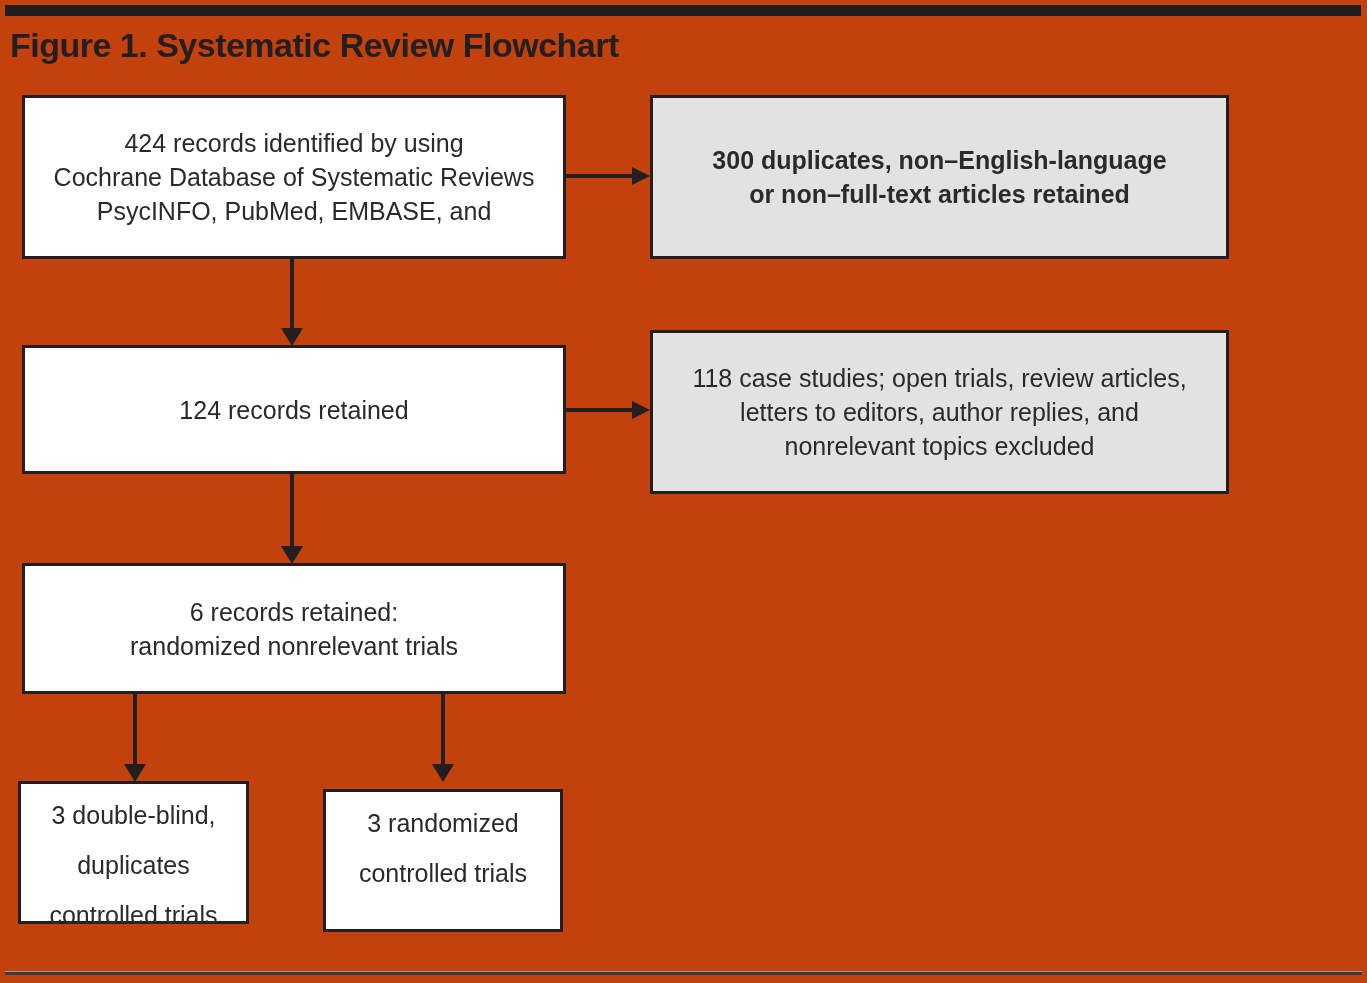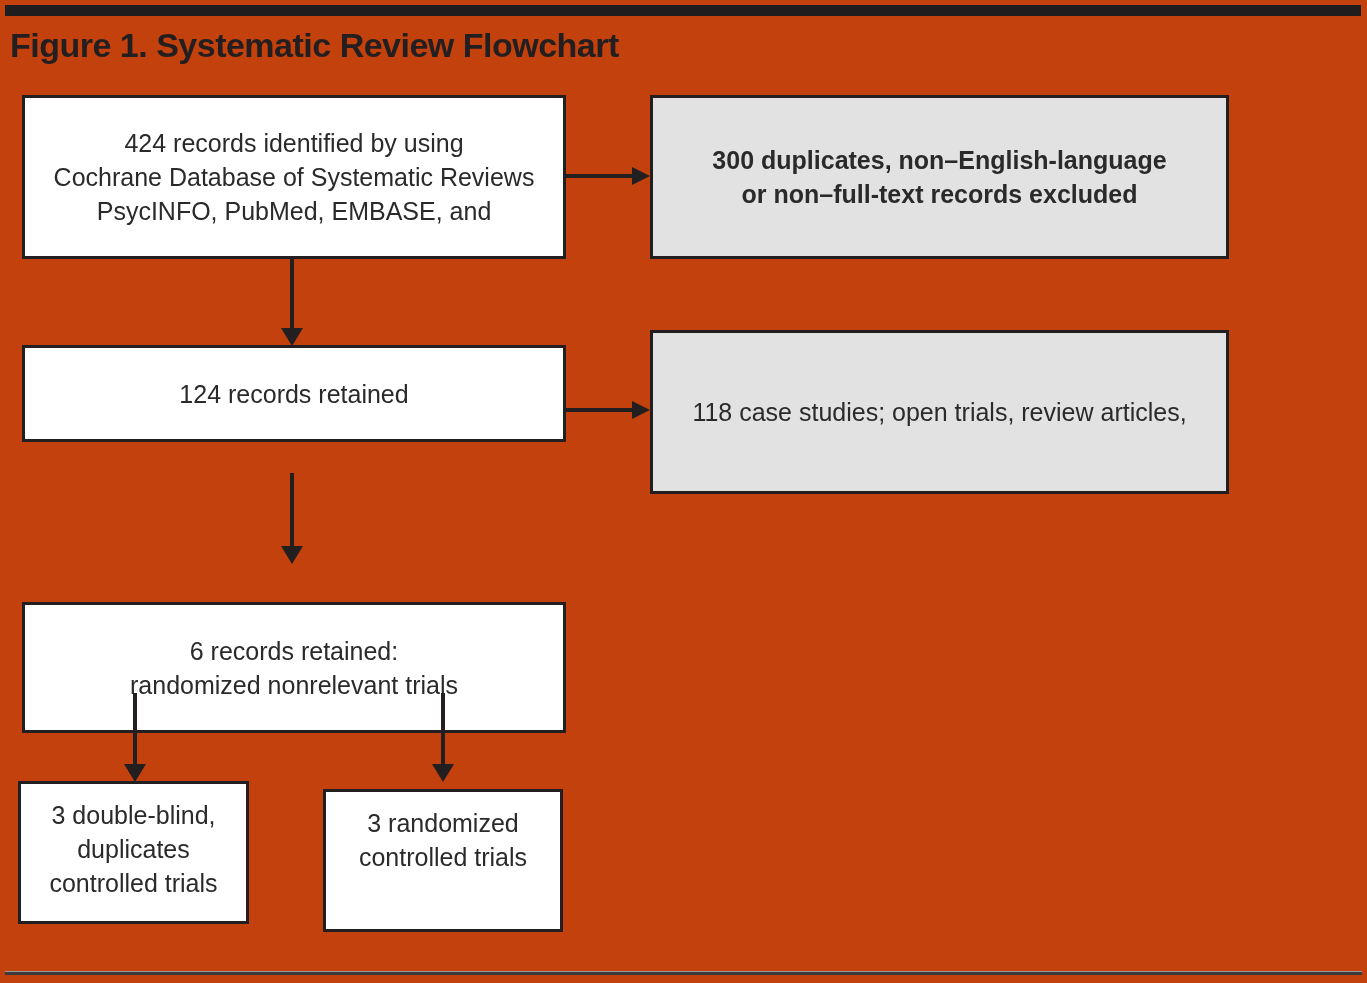--- a/index.html
+++ b/index.html
@@ -43,28 +43,28 @@
     color: #2b2a2a;
     font-size: 25px;
     line-height: 34px;
     text-align: center;
     display: flex;
     flex-direction: column;
     justify-content: center;
     align-items: center;
   }
   .node.gray { background: #e2e2e2; }
-  .node.top-align { justify-content: flex-start; padding-top: 14px; }
+  .node.top-align { justify-content: flex-start; padding-top: 14px; gap: 16px; }
   .node .line { display: block; white-space: nowrap; }
 
   .box-identified   { left: 22px;  top: 95px;  width: 544px; height: 164px; text-align: right; }
   .box-excluded1    { left: 650px; top: 95px;  width: 579px; height: 164px; font-weight: bold; }
-  .box-retained124  { left: 22px;  top: 345px; width: 544px; height: 97px; }
+  .box-retained124  { left: 22px;  top: 345px; width: 544px; height: 129px; }
   .box-excluded2    { left: 650px; top: 330px; width: 579px; height: 164px; }
-  .box-retained6    { left: 22px;  top: 563px; width: 544px; height: 131px; margin-top: 39px; }
+  .box-retained6    { left: 22px;  top: 563px; width: 544px; height: 131px; }
   .box-doubleblind  { left: 18px;  top: 781px; width: 231px; height: 143px; }
   .box-rct          { left: 323px; top: 781px; width: 240px; height: 143px; margin-top: 8px; }
 
   .arrow-h {
     position: absolute;
     height: 4px;
     background: #231f20;
   }
   .arrow-h .head {
     position: absolute;
@@ -121,37 +121,39 @@
     <span class="line">Cochrane Database of Systematic Reviews</span>
     <span class="line">PsycINFO, PubMed, EMBASE, and</span>
   </div>
 
   <div class="arrow-h arrow-identified-right">
     <div class="head"></div>
   </div>
 
   <div class="node gray box-excluded1">
     <span class="line">300 duplicates, non–English-language</span>
-    <span class="line">or non–full-text records excluded</span>
+    <span class="line">or non–full-text articles retained</span>
   </div>
 
   <div class="arrow-v arrow-identified-down">
     <div class="head"></div>
   </div>
 
   <div class="node box-retained124">
     <span class="line">124 records retained</span>
   </div>
 
   <div class="arrow-h arrow-retained124-right">
     <div class="head"></div>
   </div>
 
   <div class="node gray box-excluded2">
     <span class="line">118 case studies; open trials, review articles,</span>
+    <span class="line">letters to editors, author replies, and</span>
+    <span class="line">nonrelevant topics excluded</span>
   </div>
 
   <div class="arrow-v arrow-retained124-down">
     <div class="head"></div>
   </div>
 
   <div class="node box-retained6">
     <span class="line">6 records retained:</span>
     <span class="line">randomized nonrelevant trials</span>
   </div>

